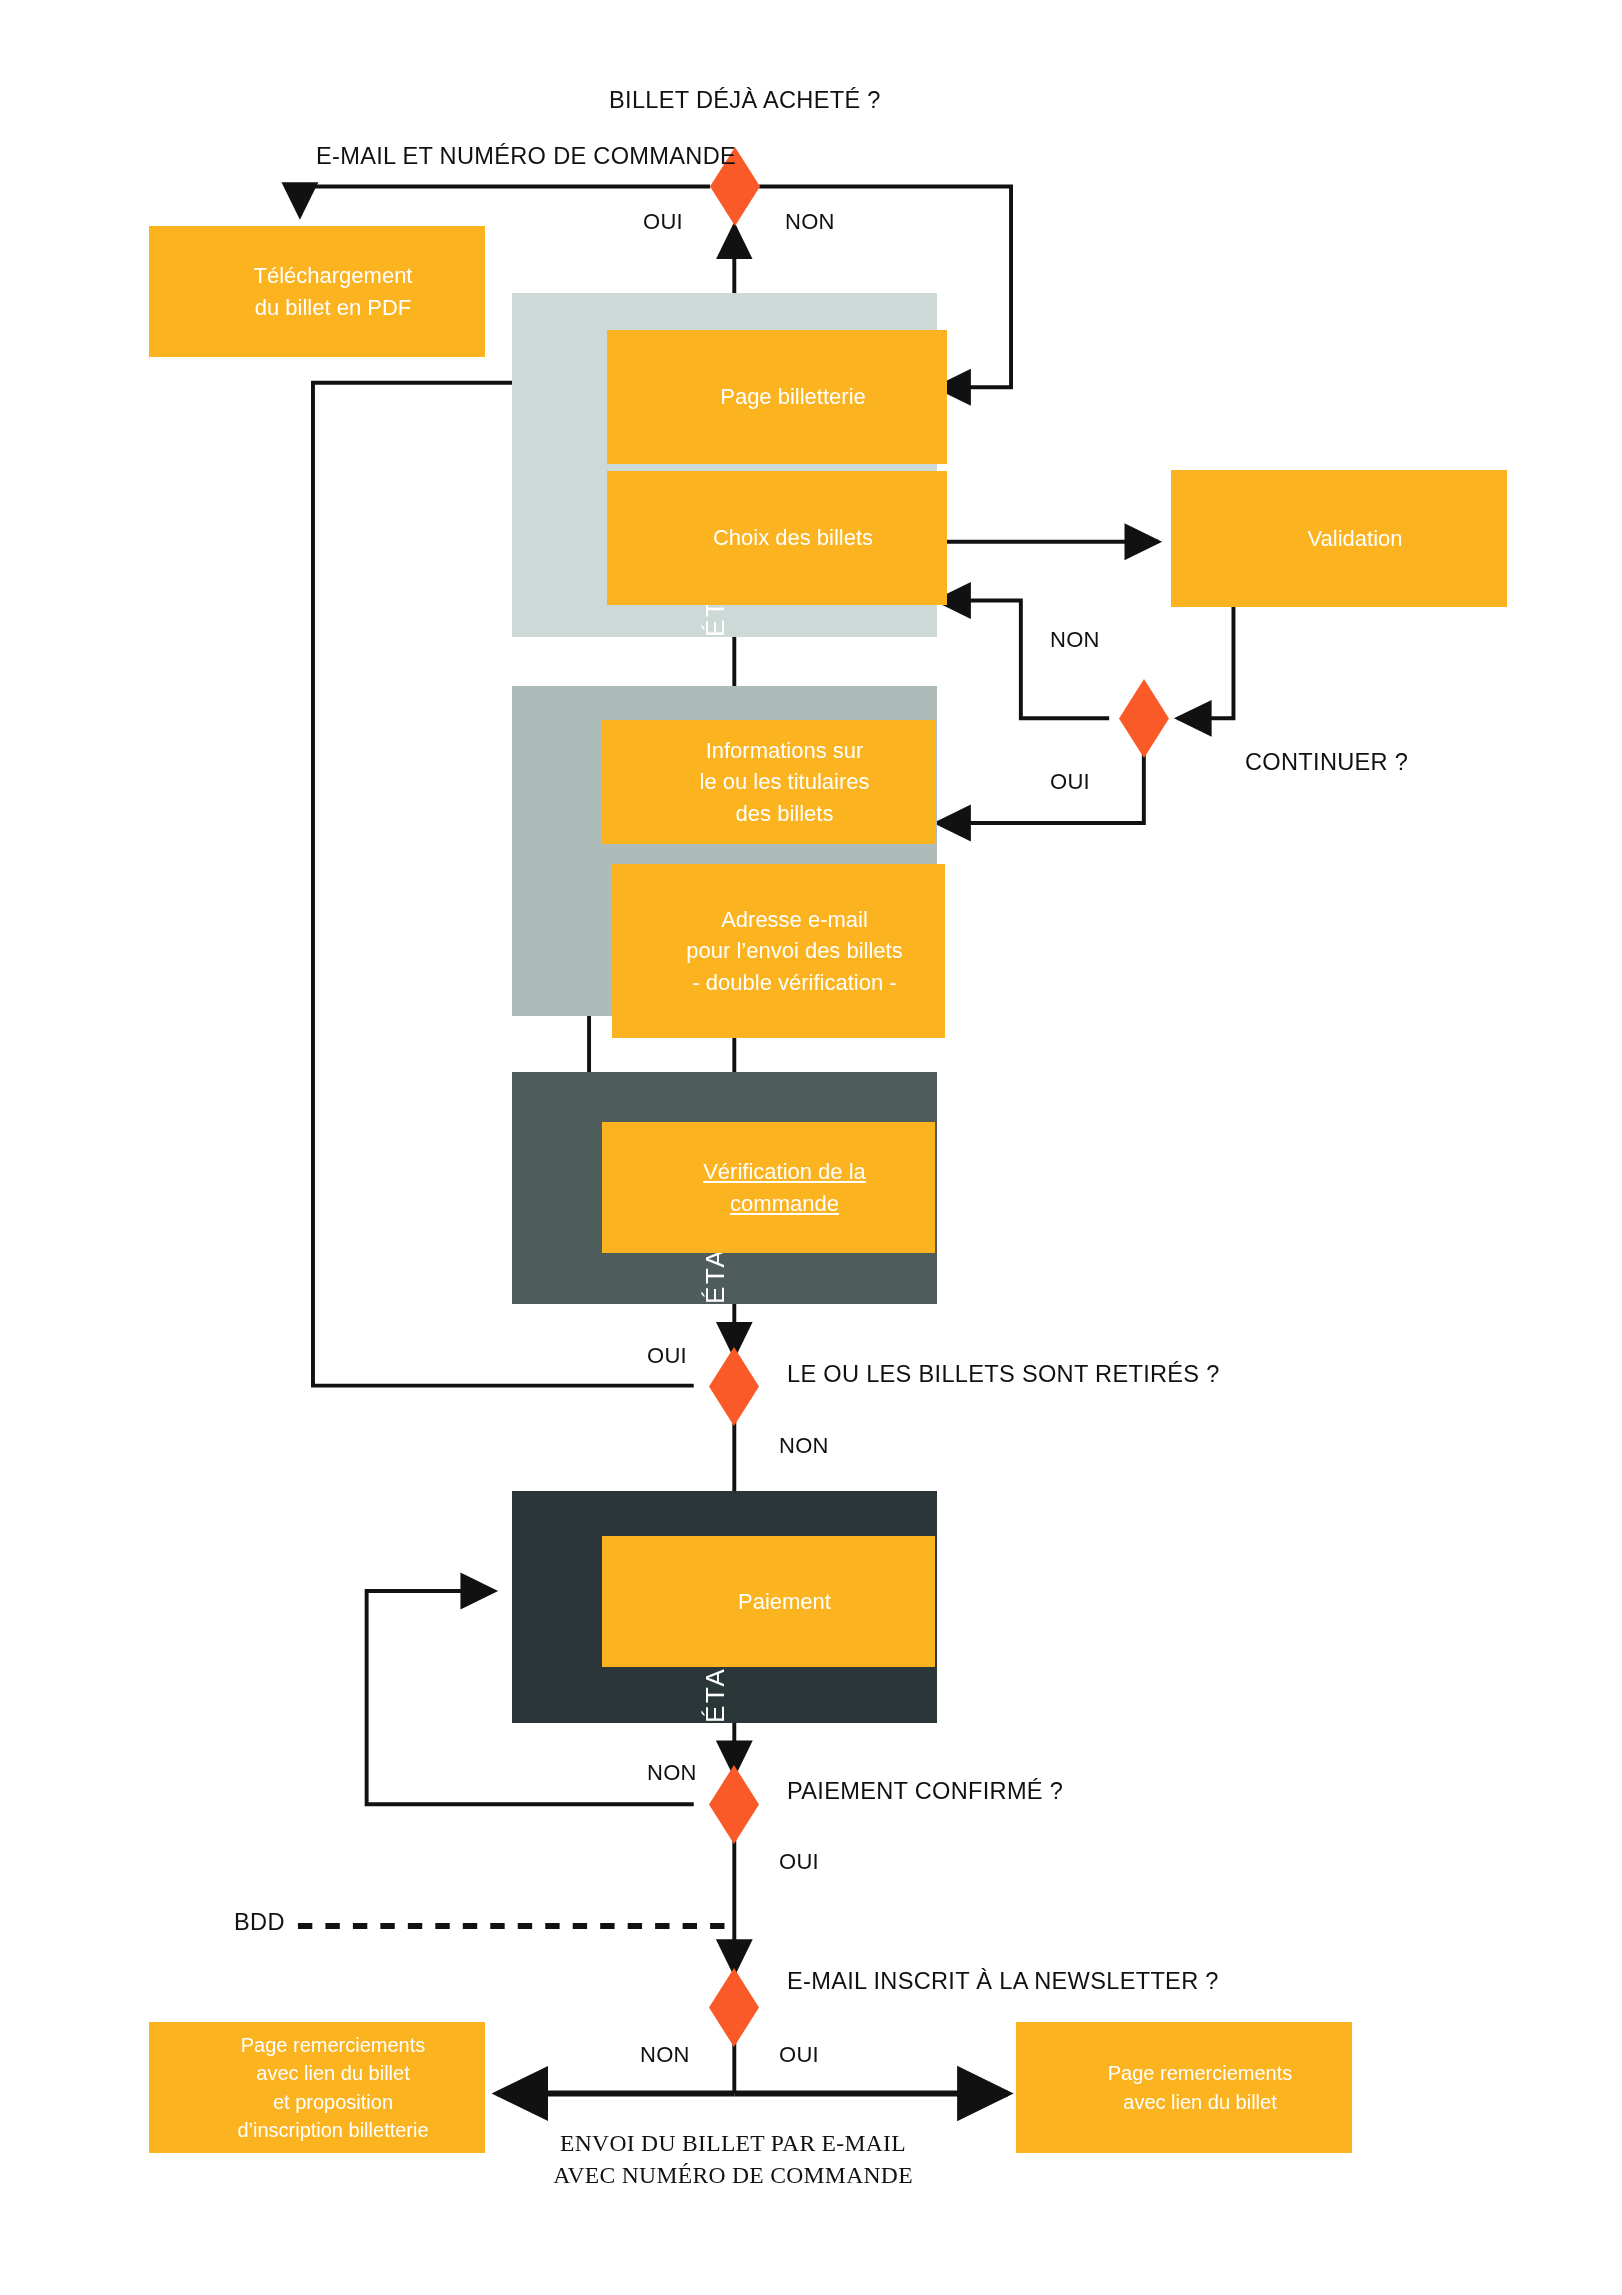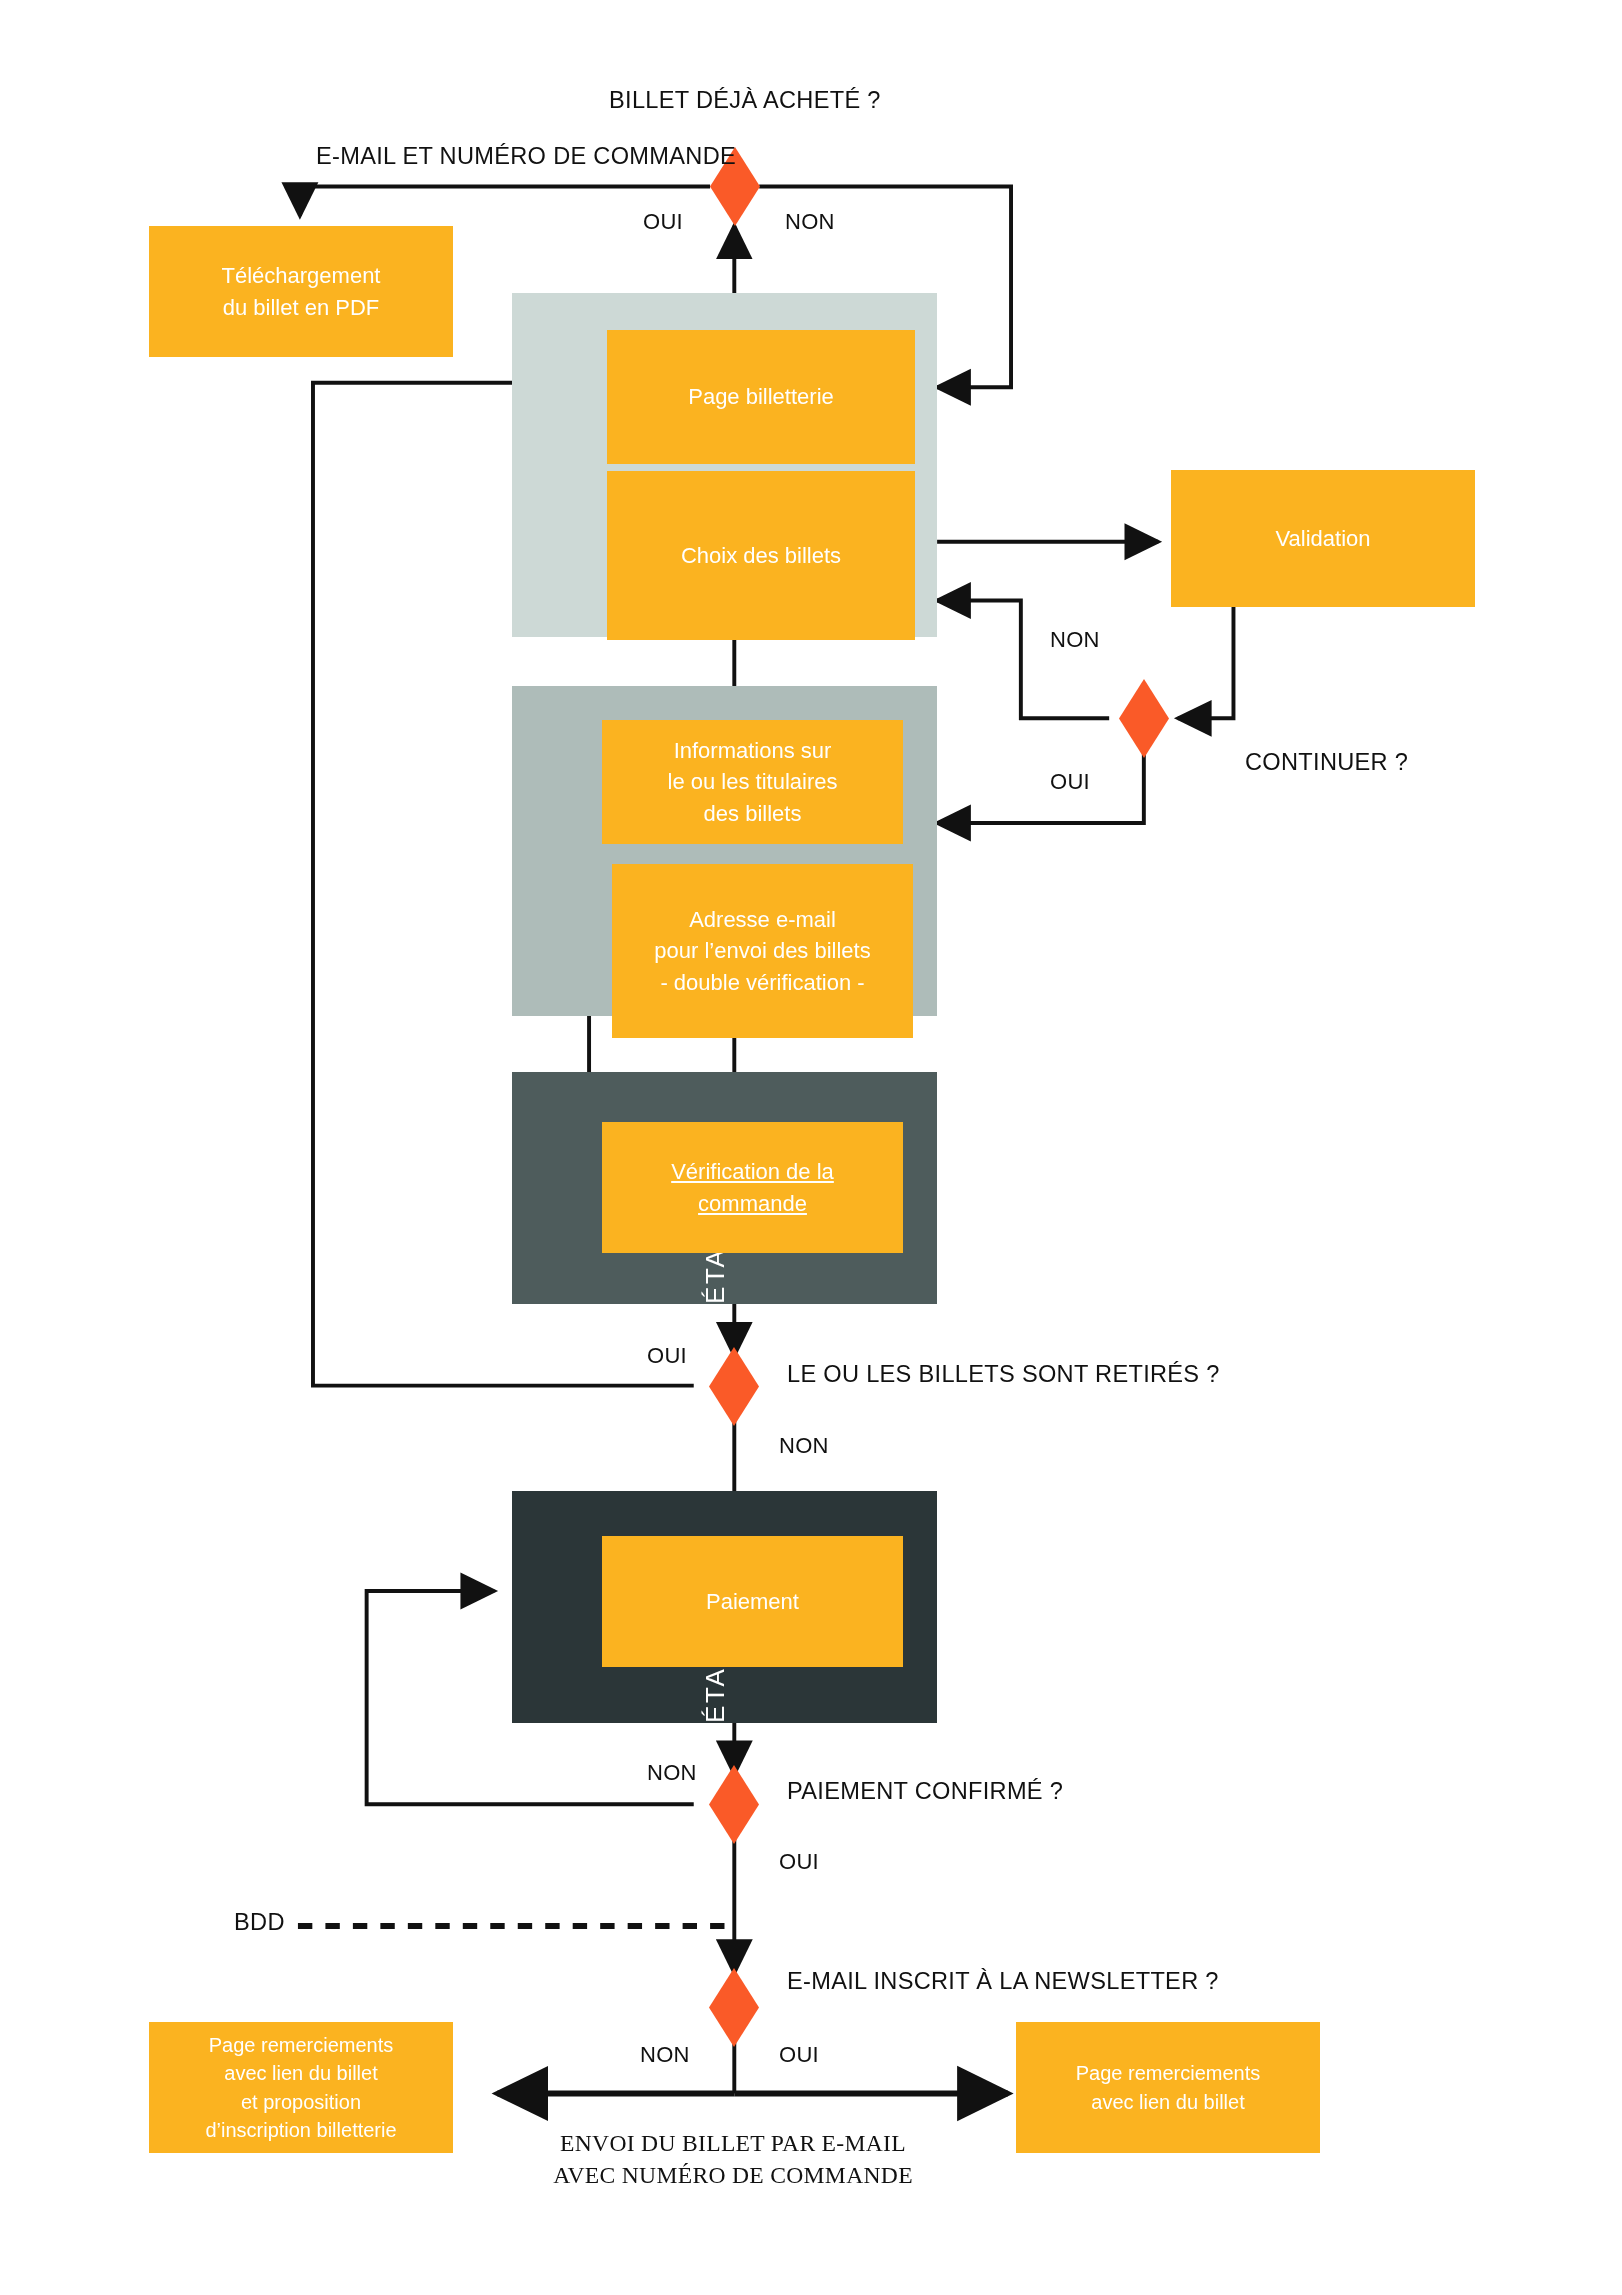--- a/index.html
+++ b/index.html
@@ -13,21 +13,21 @@
      position:absolute;left:0;top:0;width:100%;height:100%;
      display:flex;align-items:center;justify-content:flex-start;
      color:#ffffff;font-size:26px;letter-spacing:2.6px;
      writing-mode:vertical-rl;transform:rotate(180deg);
      padding-left:0;box-sizing:border-box;
   }
   .band .bandlabel span{margin-left:18.3px;margin-bottom:0;}
 
   .pbox{position:absolute;background:#FBB320;color:#ffffff;
         display:flex;align-items:center;justify-content:center;
-        text-align:center;font-size:22px;line-height:1.42;font-weight:400;}
+        text-align:center;font-size:22px;line-height:1.42;font-weight:400;padding-left:32px;}
   .pbox .inner{padding:0 9.2px;}
 
   .cap{position:absolute;color:#111111;font-size:23.6px;letter-spacing:0.3px;
        white-space:nowrap;font-weight:400;}
   .cap.small{font-size:22px;}
   .cap.ctr{text-align:center;white-space:normal;line-height:1.36;}
 
   .dia{position:absolute;background:#FA5A28;}
 </style>
 </head>
@@ -118,21 +118,21 @@
     <div class="inner">
       <div>Téléchargement</div>
       <div>du billet en PDF</div>
     </div>
   </div>
 
   <div class="pbox" style="left:607px;top:330px;width:308px;height:134px;">
     <div class="inner">Page billetterie</div>
   </div>
 
-  <div class="pbox" style="left:607px;top:471px;width:308px;height:169px;">
+  <div class="pbox" style="left:607px;top:471px;width:308px;height:134px;">
     <div class="inner">Choix des billets</div>
   </div>
 
   <div class="pbox" style="left:1171px;top:470px;width:304px;height:137px;">
     <div class="inner">Validation</div>
   </div>
 
   <div class="pbox" style="left:602px;top:720px;width:301px;height:124px;">
     <div class="inner">
       <div>Informations sur</div>

